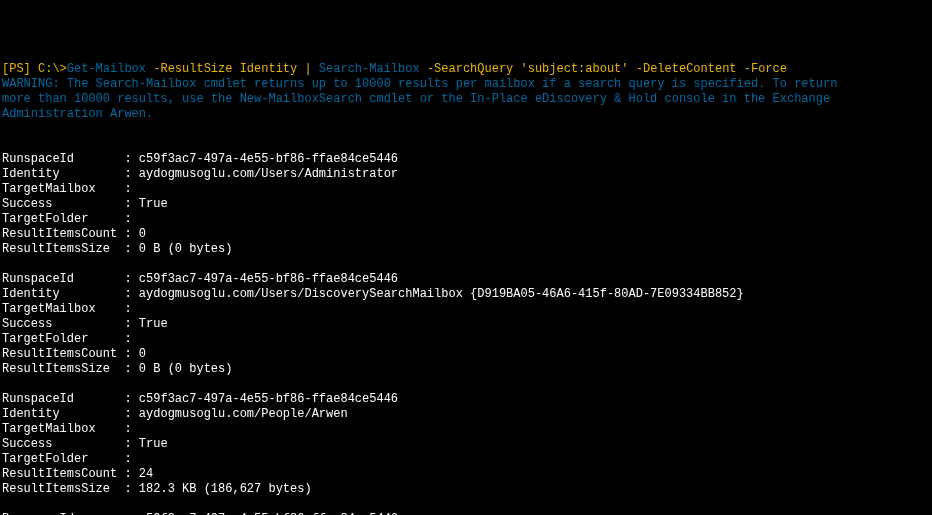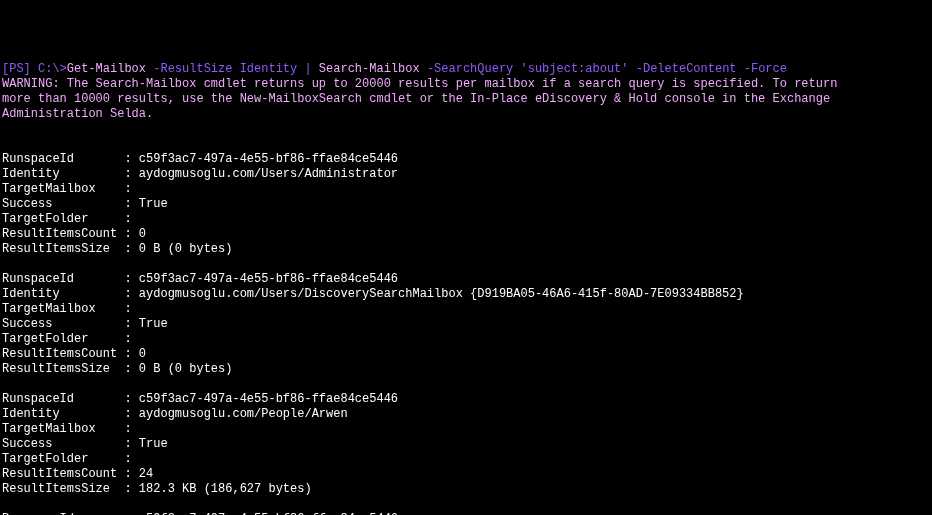--- a/index.html
+++ b/index.html
@@ -9,32 +9,32 @@
     font-size: 12px;
     line-height: 15px;
     margin: 0;
     padding: 2px;
     white-space: pre;
     width: 932px;
     height: 515px;
     overflow: hidden;
     box-sizing: border-box;
   }
-  .yellow { color: #f0abfc; }
-  .white { color: #8b5cf6; font-family: Liberation Mono, monospace; }
+  .yellow { color: #0369a1; }
+  .white { color: #eab308; font-family: Liberation Mono, monospace; }
 </style>
 </head>
 <body>
 
 
 
 <div><span class="white">[PS] C:\&gt;</span><span class="yellow">Get-Mailbox</span><span class="white"> -ResultSize Identity | </span><span class="yellow">Search-Mailbox</span><span class="white"> -SearchQuery 'subject:about' -DeleteContent -Force</span>
-<span class="yellow">WARNING: The Search-Mailbox cmdlet returns up to 20000 results per mailbox if a search query is specified. To return</span>
+<span class="yellow">WARNING: The Search-Mailbox cmdlet returns up to 10000 results per mailbox if a search query is specified. To return</span>
 <span class="yellow">more than 10000 results, use the New-MailboxSearch cmdlet or the In-Place eDiscovery &amp; Hold console in the Exchange</span>
-<span class="yellow">Administration Selda.</span>
+<span class="yellow">Administration Arwen.</span>
 
 <div id="records">
 RunspaceId       : c59f3ac7-497a-4e55-bf86-ffae84ce5446
 Identity         : aydogmusoglu.com/Users/Administrator
 TargetMailbox    : 
 Success          : True
 TargetFolder     : 
 ResultItemsCount : 0
 ResultItemsSize  : 0 B (0 bytes)
 

